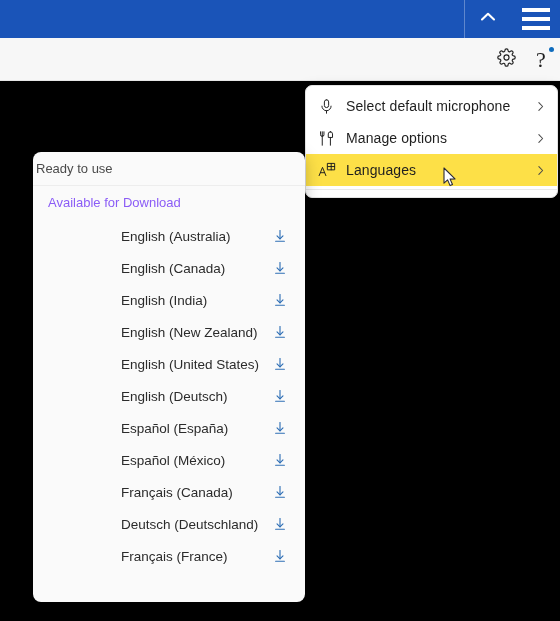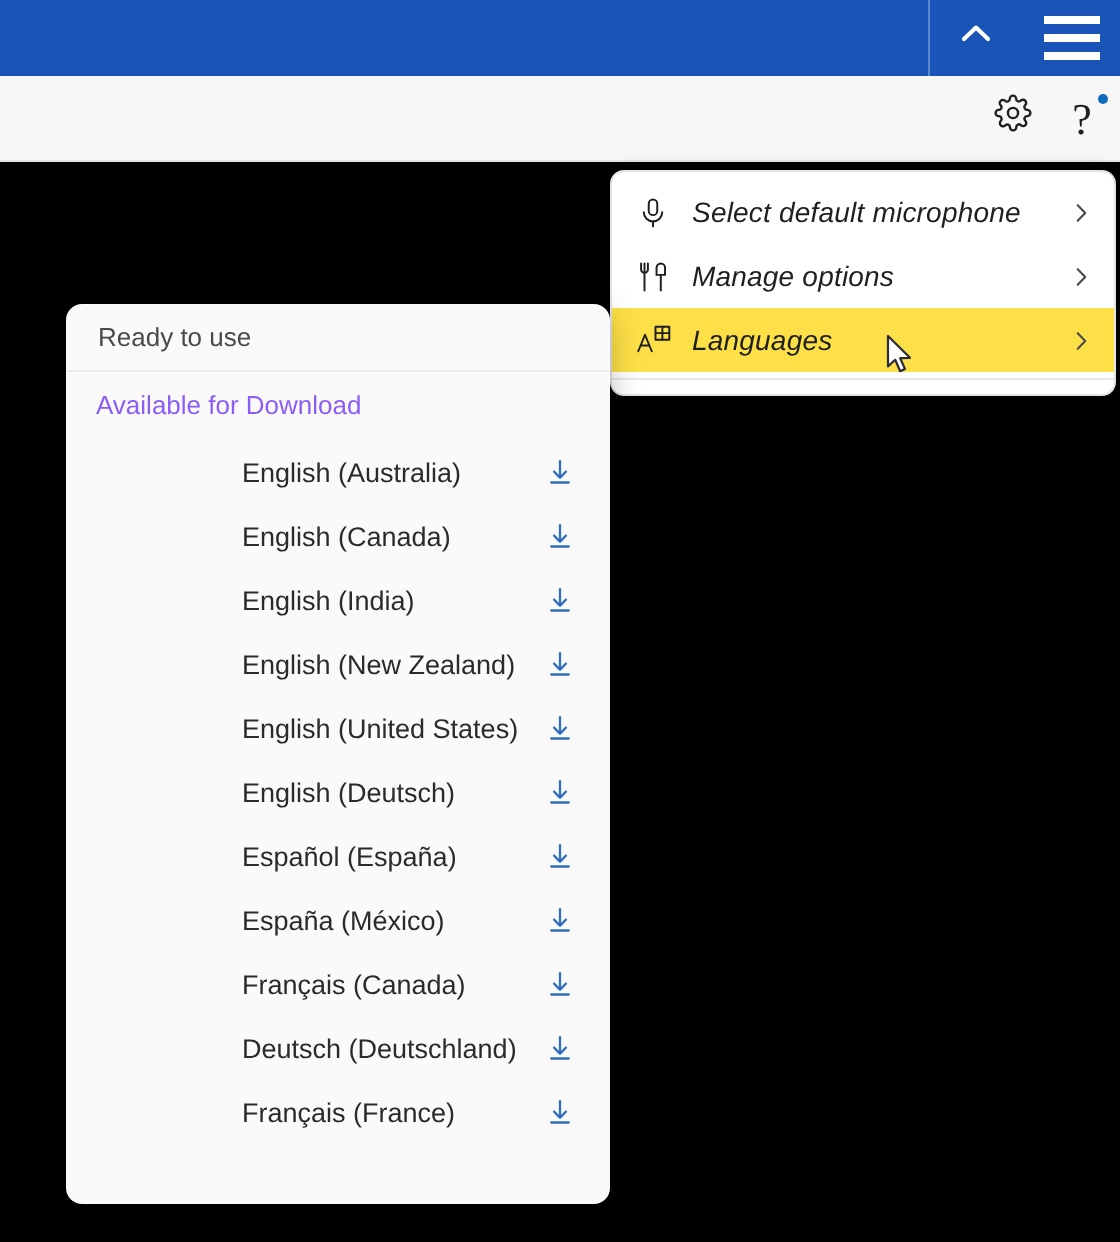--- a/index.html
+++ b/index.html
@@ -52,21 +52,20 @@
 
   
   .ctxmenu{
     position:absolute; left:305px; top:85px; width:253px;
     background:#ffffff;
     border:1px solid #e3e3e3;
     border-radius:7px;
     box-shadow:0 4px 14px rgba(0,0,0,0.22);
     padding:4px 0;
     overflow:hidden;
-    font-style:italic;
   }
   .ctxitem{
     position:relative;
     height:32px; display:flex; align-items:center;
     padding:0 10px 0 12px;
     cursor:default;
   }
   .ctxitem.highlight{ background:#fde047; }
   .ctxitem .ci-icon{
     width:28px; flex:0 0 28px;
@@ -89,21 +88,21 @@
   
   .langpanel{
     position:absolute; left:33px; top:152px; width:272px; height:450px;
     background:#fafafa;
     border-radius:8px;
     box-shadow:0 4px 16px rgba(0,0,0,0.25);
     overflow:hidden;
   }
   .lp-head{
     height:34px; display:flex; align-items:center;
-    padding-left:16px;
+    padding-left:3px;
     font-size:13px; color:#4a4a4a;
     border-bottom:1px solid #ededed;
   }
   .lp-subhead{
     height:32px; display:flex; align-items:center;
     padding-left:15px;
     font-size:13px; color:#8b5cf6;
   }
   .lp-list{ padding-top:2px;margin-left:44px; }
   .lp-row{
@@ -295,21 +294,21 @@
       <span class="lp-dl">
         <svg width="14" height="14" viewBox="0 0 16 16" fill="none" stroke="#2f6fb5" stroke-width="1.3" stroke-linecap="round" stroke-linejoin="round">
           <line x1="8" y1="1.8" x2="8" y2="11"></line>
             <path d="M4.6 7.8 8 11.2 11.4 7.8"></path>
             <line x1="3" y1="14" x2="13" y2="14"></line>
         </svg>
       </span>
     </div>
 
     <div class="lp-row">
-      <span class="lp-name">España (México)</span>
+      <span class="lp-name">Español (México)</span>
       <span class="lp-dl">
         <svg width="14" height="14" viewBox="0 0 16 16" fill="none" stroke="#2f6fb5" stroke-width="1.3" stroke-linecap="round" stroke-linejoin="round">
           <line x1="8" y1="1.8" x2="8" y2="11"></line>
             <path d="M4.6 7.8 8 11.2 11.4 7.8"></path>
             <line x1="3" y1="14" x2="13" y2="14"></line>
         </svg>
       </span>
     </div>
 
     <div class="lp-row">

